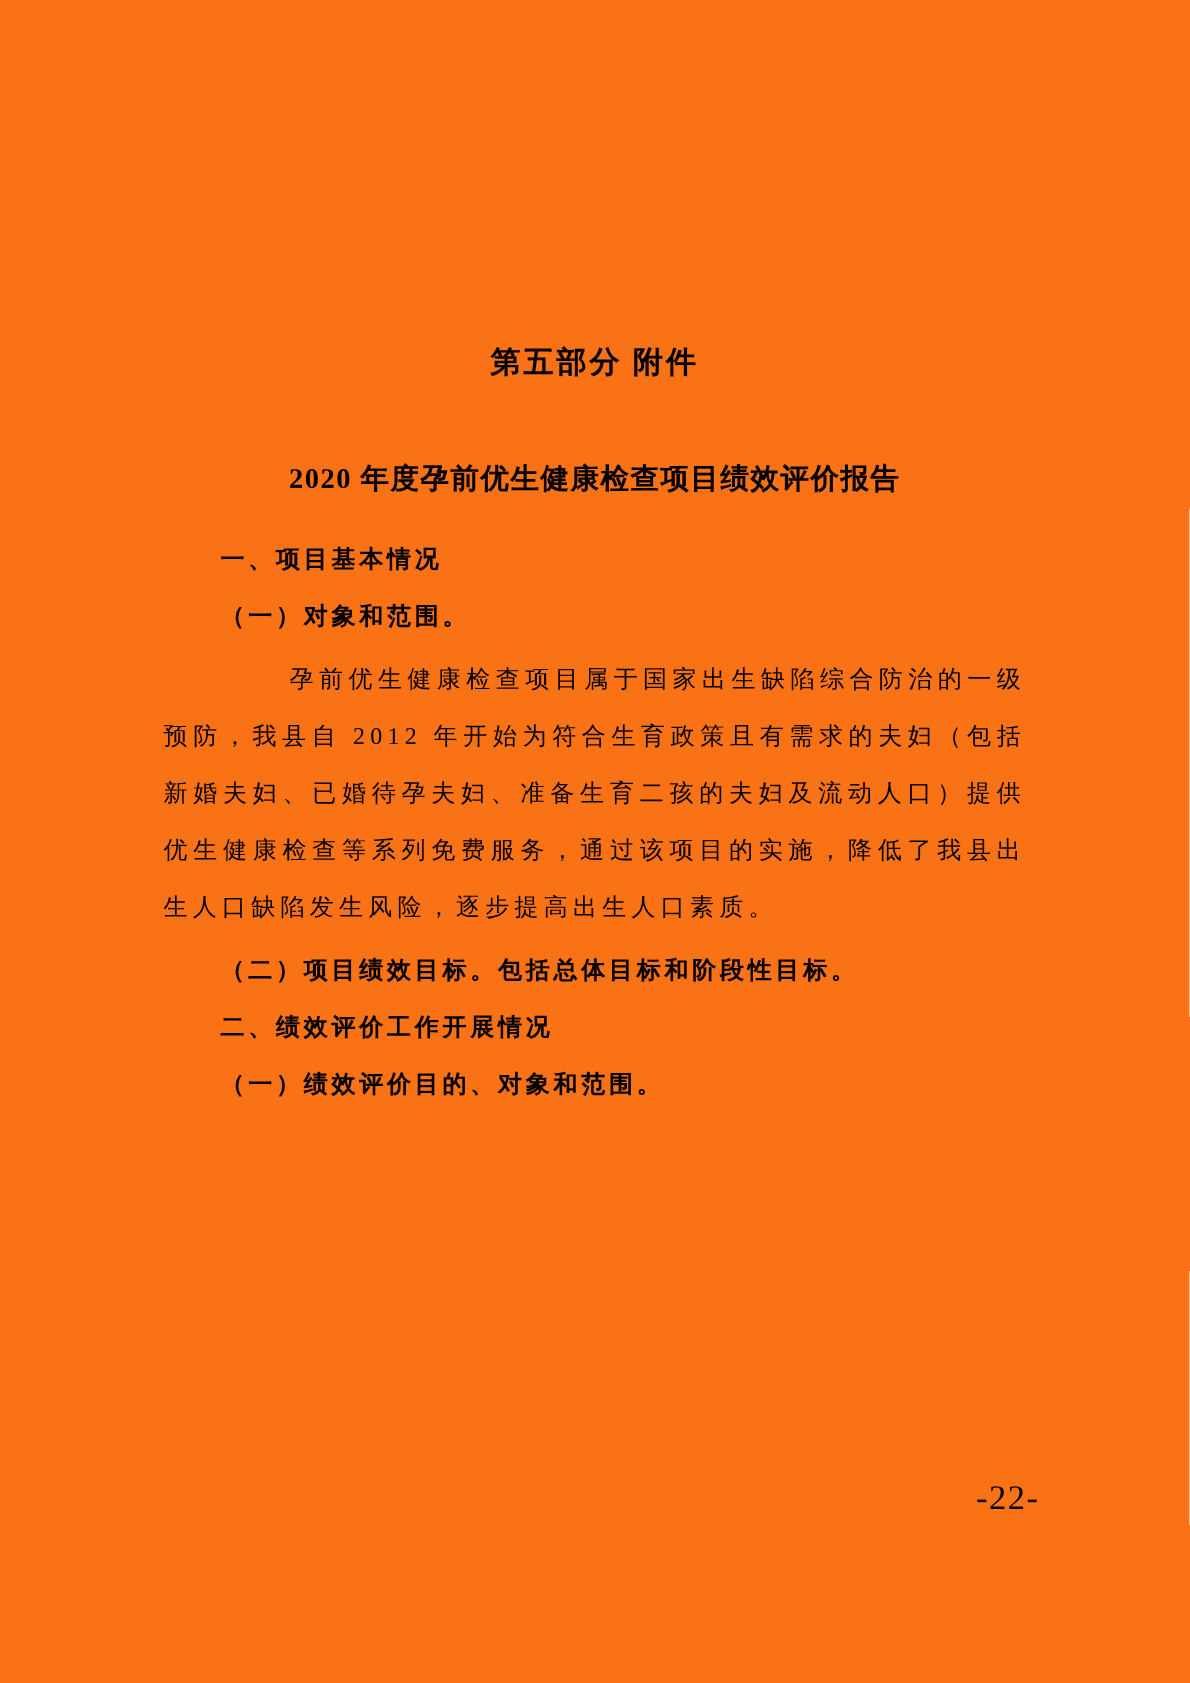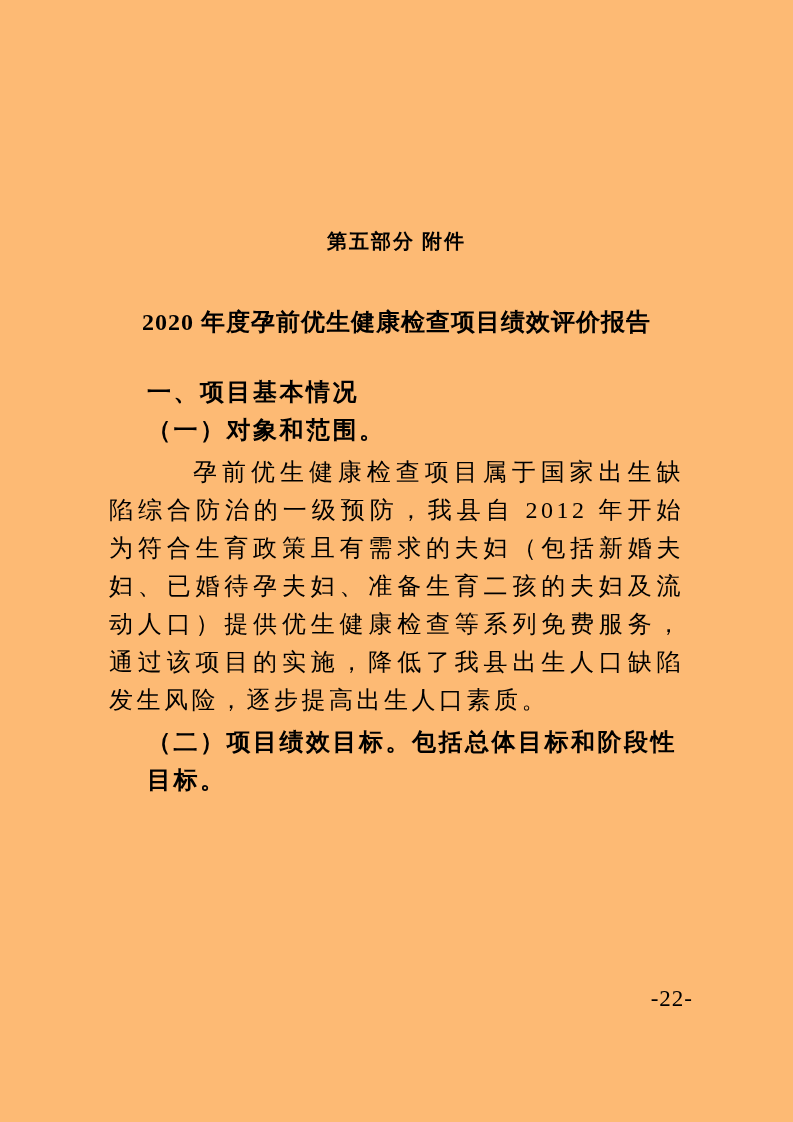--- a/index.html
+++ b/index.html
@@ -4,51 +4,51 @@
 <style>
   html, body {
     margin: 0;
     padding: 0;
     background: #ffffff;
   }
   .page {
     position: relative;
     width: 793px;
     height: 1122px;
-    background: #fdba74;
+    background: #f97316;
     color: #000000;
     font-family: "Liberation Serif", "DejaVu Serif", serif;
     overflow: hidden;
   }
   .section-title {
     position: absolute;
     top: 228px;
     left: 0;
     width: 100%;
     text-align: center;
     font-size: 20px;
     font-weight: 700;
     letter-spacing: 2px;
   }
   .report-title {
     position: absolute;
     top: 306px;
     left: 0;
     width: 100%;
     text-align: center;
-    font-size: 24px;
+    font-size: 19px;
     font-weight: 700;
     letter-spacing: 1px;
   }
   .doc-body {
     position: absolute;
-    top: 373px;
+    top: 355px;
     left: 105px;
     width: 583px;
-    font-size: 24px;
+    font-size: 16px;
     line-height: 38px;
     letter-spacing: 3.5px;
   }
   .doc-heading {
     margin: 0;
     margin-left: 42px;
     font-weight: 700;
     letter-spacing: 2.5px;
   }
   .doc-para {
@@ -77,20 +77,22 @@
 
     <div class="doc-heading">一、项目基本情况</div>
 
     <div class="doc-heading">（一）对象和范围。</div>
 
     <div class="doc-para">孕前优生健康检查项目属于国家出生缺陷综合防治的一级预防，我县自 2012 年开始为符合生育政策且有需求的夫妇（包括新婚夫妇、已婚待孕夫妇、准备生育二孩的夫妇及流动人口）提供优生健康检查等系列免费服务，通过该项目的实施，降低了我县出生人口缺陷发生风险，逐步提高出生人口素质。</div>
 
     <div class="doc-heading">（二）项目绩效目标。包括总体目标和阶段性目标。</div>
 
 
+    <div class="doc-heading">二、绩效评价工作开展情况</div>
 
+    <div class="doc-heading">（一）绩效评价目的、对象和范围。</div>
 
 
   </div>
 
   <div class="page-number">-22-</div>
 
 </div>
 
 </body></html>

